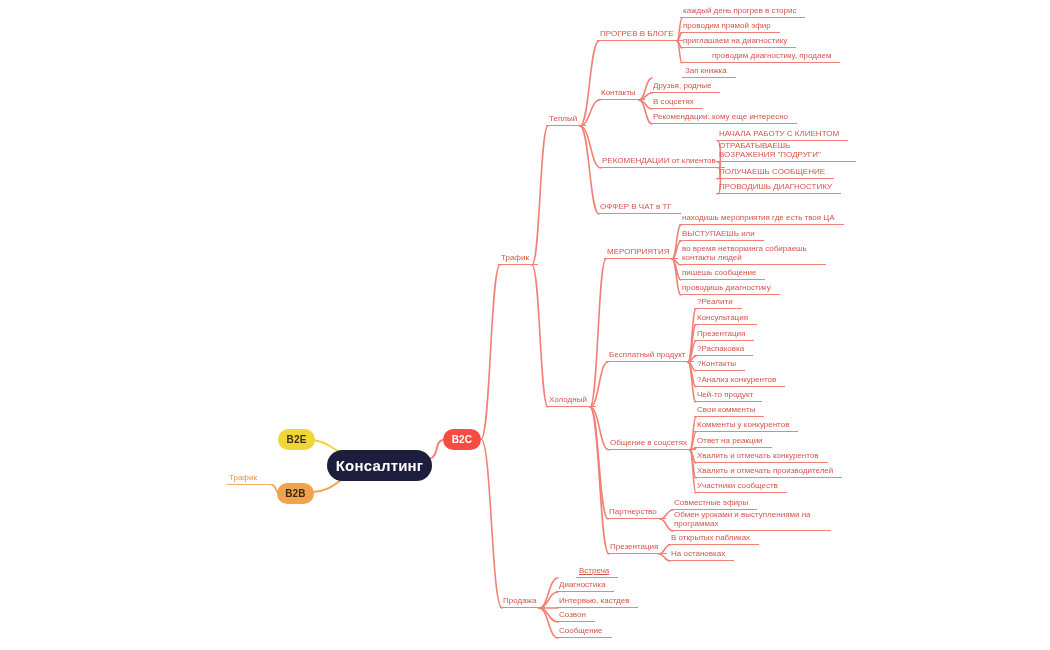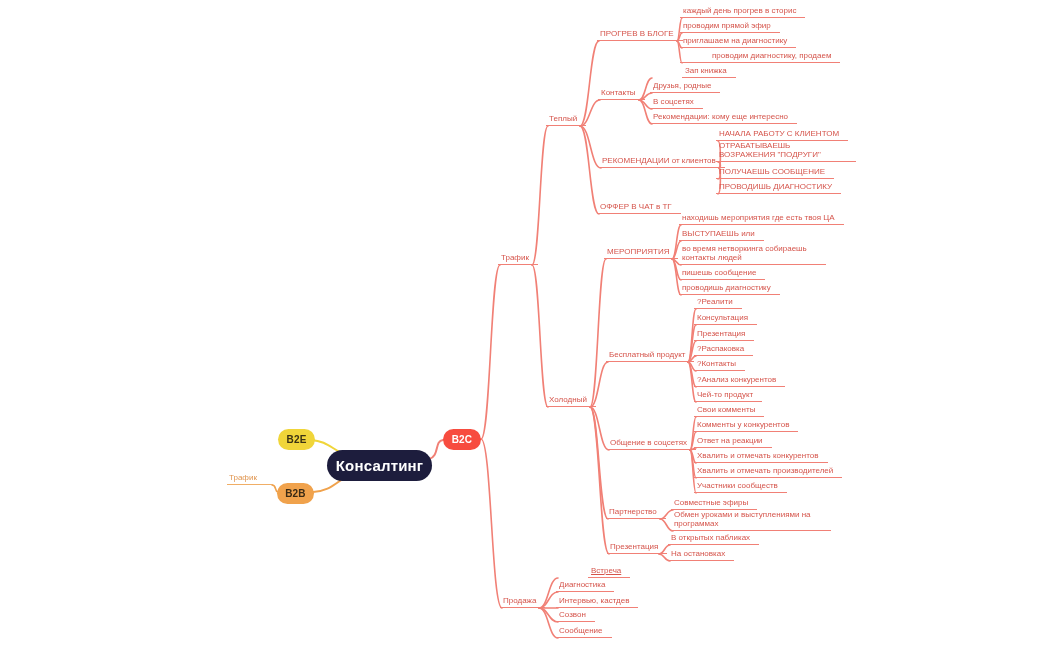--- a/index.html
+++ b/index.html
@@ -127,21 +127,21 @@
       <div class="mm-label" style="left: 694px; bottom: 187px;">Хвалить и отмечать конкурентов</div>
       <div class="mm-label" style="left: 694px; bottom: 172px;">Хвалить и отмечать производителей</div>
       <div class="mm-label" style="left: 694px; bottom: 157px;">Участники сообществ</div>
       <div class="mm-label" style="left: 606px; bottom: 131px;">Партнерство</div>
       <div class="mm-label" style="left: 671px; bottom: 140px;">Совместные эфиры</div>
       <div class="mm-label wrap" style="left: 671px; bottom: 119px; width: 148px;">Обмен уроками и выступлениями на программах</div>
       <div class="mm-label" style="left: 607px; bottom: 96px;">Презентация</div>
       <div class="mm-label" style="left: 668px; bottom: 105px;">В открытых пабликах</div>
       <div class="mm-label" style="left: 668px; bottom: 89px;">На остановках</div>
       <div class="mm-label" style="left: 500px; bottom: 42px;">Продажа</div>
-      <div class="mm-label" style="left: 588px; bottom: 72px; text-decoration: underline;">Встреча</div>
+      <div class="mm-label" style="left: 576px; bottom: 72px; text-decoration: underline;">Встреча</div>
       <div class="mm-label" style="left: 556px; bottom: 58px;">Диагностика</div>
       <div class="mm-label" style="left: 556px; bottom: 42px;">Интервью, кастдев</div>
       <div class="mm-label" style="left: 556px; bottom: 28px;">Созвон</div>
       <div class="mm-label" style="left: 556px; bottom: 12px;">Сообщение</div>
     </div>
 
   <div class="mm-label left-orange" id="trafik-left">Трафик</div>
 
   <div class="pill" id="pill-b2e">B2E</div>
   <div class="pill" id="pill-b2b">B2B</div>

